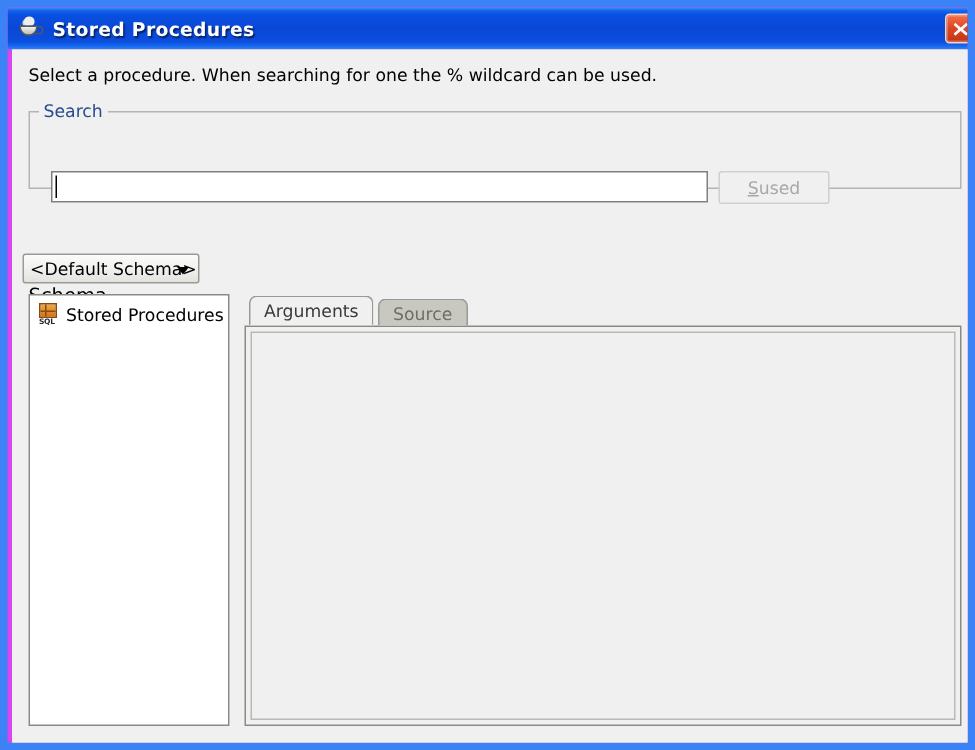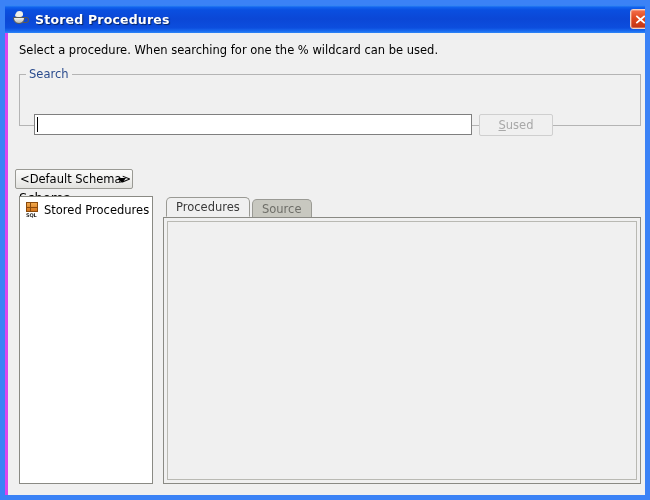--- a/index.html
+++ b/index.html
@@ -438,21 +438,21 @@
           <span class="ico ico-folder">
             <span class="fbox"></span>
             <span class="sqltag">SQL</span>
           </span>
           <span>Stored Procedures</span>
         </div>
       </div>
 
       <div class="tabstrip">
         <div class="tab active">
-          <span>Procedures</span>
+          <span>Arguments</span>
         </div>
         <div class="tab inactive">
           <span>Source</span>
         </div>
       </div>
       <div class="tabpanel">
         <div class="tabpanel-inner"></div>
       </div>
 
       <div class="btn btn-help">

